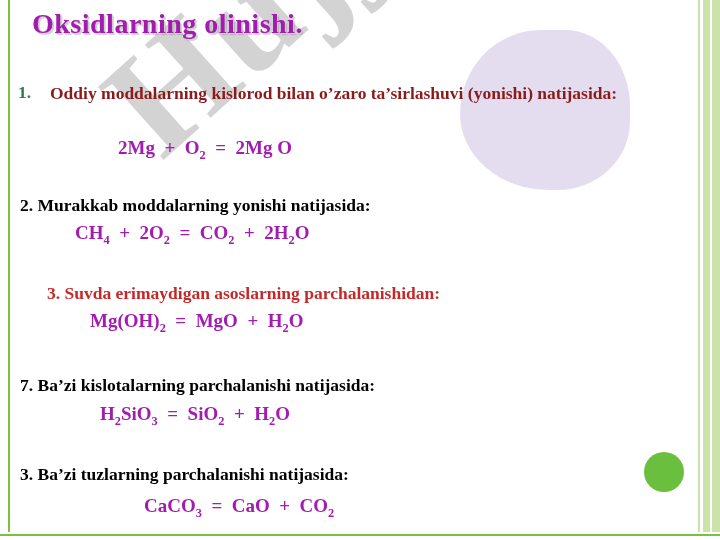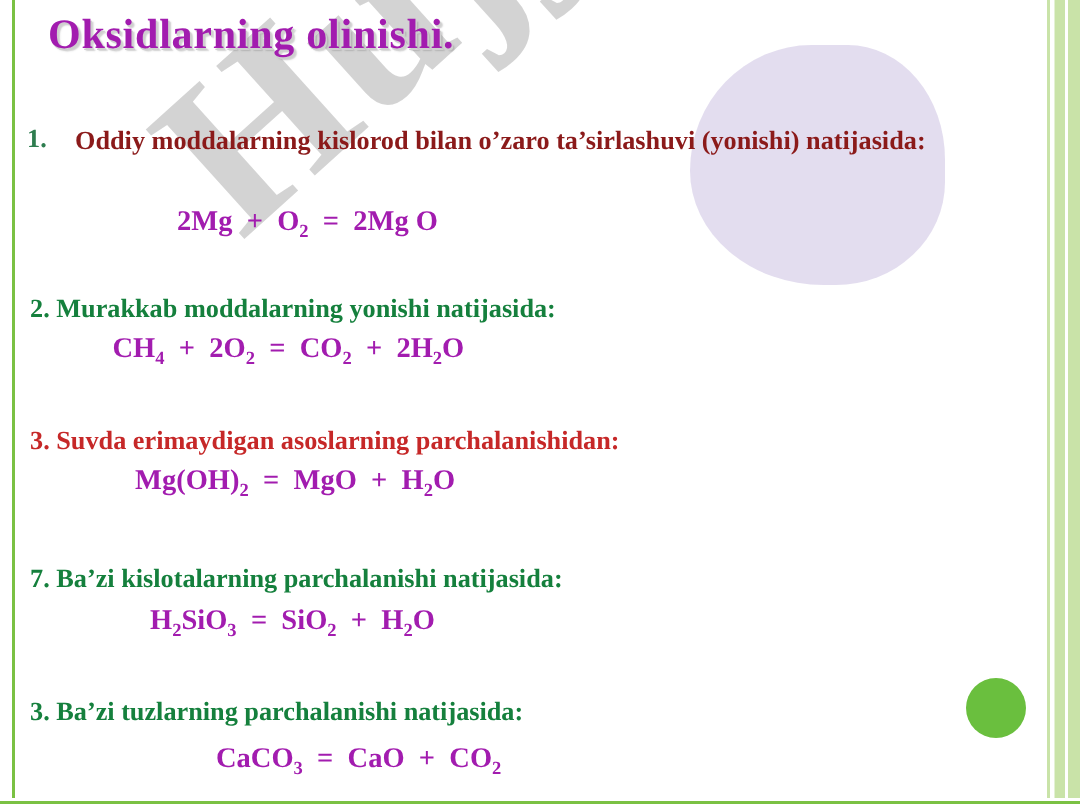--- a/index.html
+++ b/index.html
@@ -136,22 +136,22 @@
     font-weight: bold;
     color: #a21caf;
     letter-spacing: 0.5px;
     text-shadow: 1px 1px 0 #cfcfcf, 2px 2px 1px rgba(120,120,120,0.35);
   }
   .lead {
     font-weight: bold;
     font-size: 17.5px;
     line-height: 1.25;
   }
-  .lead.green  { color: #15803d; }
-  .lead.red    { color: #c62828; }
+  .lead.green  { color: #000000; }
+  .lead.red    { color: #c62828; margin-left: 27px; }
 
   .eq {
     font-weight: bold;
     font-size: 19px;
     color: #a21caf;
     line-height: 1.2;
     white-space: nowrap;
   }
   sub {
     font-size: 0.65em;

